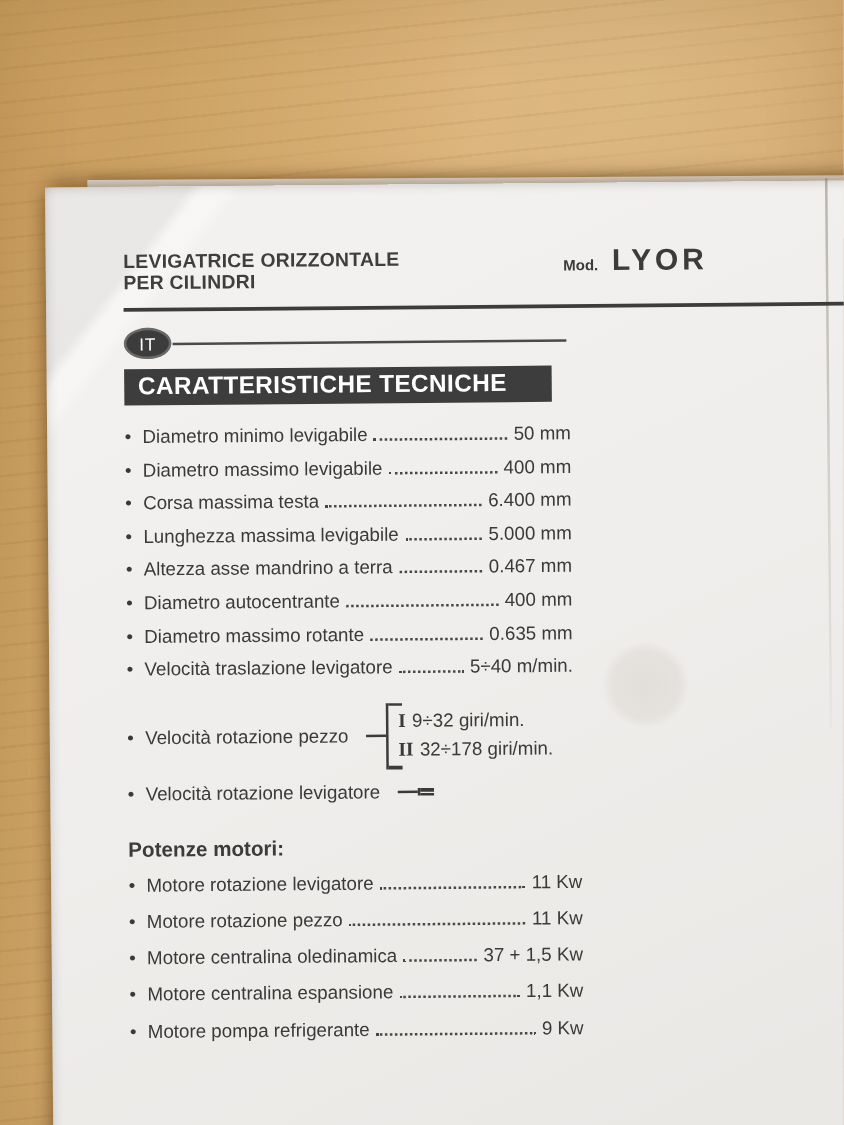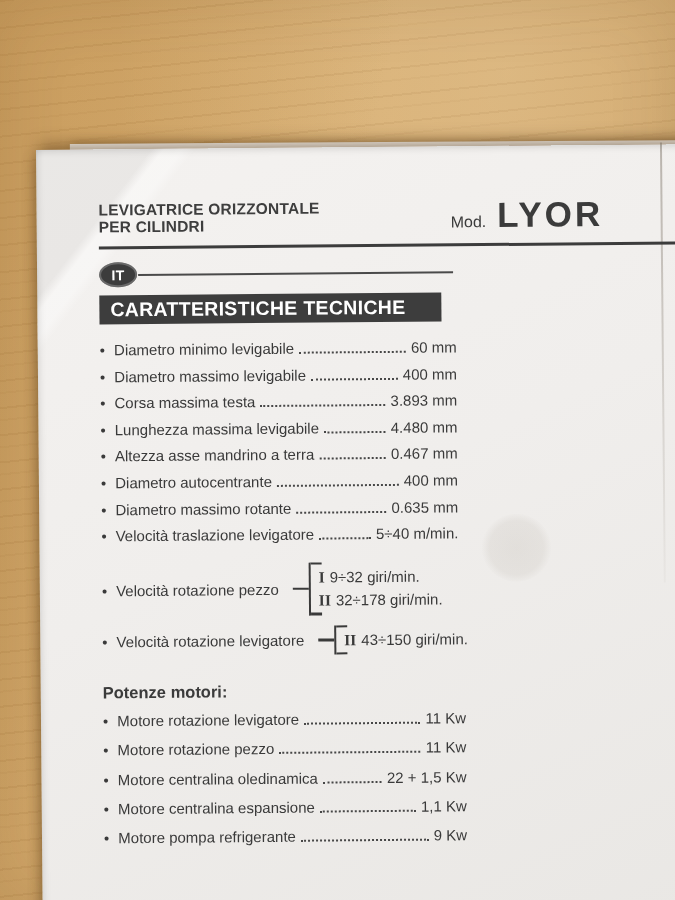--- a/index.html
+++ b/index.html
@@ -40,28 +40,28 @@
   }
   .edge-right{
     position:absolute; left:624px; top:-2px; width:2px; height:440px;
     background:linear-gradient(180deg, rgba(115,105,92,0.45), rgba(115,105,92,0.04));
   }
   .content{position:absolute; left:62px; top:53px; width:566px; color:#3a3a3a;}
 
   .title-block{position:relative;}
   .doc-title{font-size:15.5px; font-weight:bold; line-height:16.5px; letter-spacing:0.2px; color:#3e3e3e;}
   .mod-block{position:absolute; left:352px; top:-4px; display:flex; align-items:baseline; gap:11px; white-space:nowrap;}
-  .mod-label{font-weight:normal; font-size:16px; color:#3b3b3b;}
-  .mod-name{font-weight:bold; font-size:35px; letter-spacing:3px; color:#3b3b3b;}
+  .mod-label{font-weight:bold; font-size:12px; color:#3b3b3b;}
+  .mod-name{font-weight:bold; font-size:24px; letter-spacing:3px; color:#3b3b3b;}
   .header-rule{height:3px; background:#3c3c3c; margin-top:11px; width:calc(100% + 60px);}
 
   .it-row{display:flex; align-items:center; margin-top:13px; width:354px;}
   .it-badge{
     width:38px; height:25px; background:#3c3c3c; color:#fff; border-radius:50%;
-    font-weight:bold; font-size:14px; letter-spacing:0.5px;
+    font-weight:normal; font-size:14px; letter-spacing:0.5px;
     display:flex; align-items:center; justify-content:center;
     box-shadow: inset 0 0 0 2px rgba(190,190,190,0.35);
   }
   .it-line{flex:1; height:2px; background:#4a4a4a; margin-left:1px;}
 
   .banner{
     margin-top:8px; width:342px; height:29px; box-sizing:border-box;
     background:#3d3d3d; color:#ffffff; font-weight:bold; font-size:19.5px;
     line-height:29px; padding-left:11px; letter-spacing:0.3px; white-space:nowrap;
   }
@@ -116,39 +116,39 @@
         <div class="it-line"></div>
       </div>
 
       <div class="banner">CARATTERISTICHE TECNICHE</div>
 
       <div class="spec-list">
         <div class="row">
           <span class="bullet">•</span>
           <span class="label">Diametro minimo levigabile</span>
           <span class="leader"></span>
-          <span class="value">60 mm</span>
+          <span class="value">50 mm</span>
         </div>
         <div class="row">
           <span class="bullet">•</span>
           <span class="label">Diametro massimo levigabile</span>
           <span class="leader"></span>
           <span class="value">400 mm</span>
         </div>
         <div class="row">
           <span class="bullet">•</span>
           <span class="label">Corsa massima testa</span>
           <span class="leader"></span>
-          <span class="value">3.893 mm</span>
+          <span class="value">6.400 mm</span>
         </div>
         <div class="row">
           <span class="bullet">•</span>
           <span class="label">Lunghezza massima levigabile</span>
           <span class="leader"></span>
-          <span class="value">4.480 mm</span>
+          <span class="value">5.000 mm</span>
         </div>
         <div class="row">
           <span class="bullet">•</span>
           <span class="label">Altezza asse mandrino a terra</span>
           <span class="leader"></span>
           <span class="value">0.467 mm</span>
         </div>
         <div class="row">
           <span class="bullet">•</span>
           <span class="label">Diametro autocentrante</span>
@@ -181,23 +181,20 @@
             <span class="numeral">II</span><span>32÷178 giri/min.</span>
           </div>
         </div>
       </div>
 
       <div class="speed-group">
         <span class="bullet">•</span>
         <span class="label">Velocità rotazione levigatore</span>
         <span class="sg-dash"></span>
         <div class="bracket">
-          <div class="gear-row">
-            <span class="numeral">II</span><span>43÷150 giri/min.</span>
-          </div>
         </div>
       </div>
 
       <div class="motors-heading">Potenze motori:</div>
 
       <div class="motor-list">
         <div class="row">
           <span class="bullet">•</span>
           <span class="label">Motore rotazione levigatore</span>
           <span class="leader"></span>
@@ -206,21 +203,21 @@
         <div class="row">
           <span class="bullet">•</span>
           <span class="label">Motore rotazione pezzo</span>
           <span class="leader"></span>
           <span class="value">11 Kw</span>
         </div>
         <div class="row">
           <span class="bullet">•</span>
           <span class="label">Motore centralina oledinamica</span>
           <span class="leader"></span>
-          <span class="value">22 + 1,5 Kw</span>
+          <span class="value">37 + 1,5 Kw</span>
         </div>
         <div class="row">
           <span class="bullet">•</span>
           <span class="label">Motore centralina espansione</span>
           <span class="leader"></span>
           <span class="value">1,1 Kw</span>
         </div>
         <div class="row">
           <span class="bullet">•</span>
           <span class="label">Motore pompa refrigerante</span>

